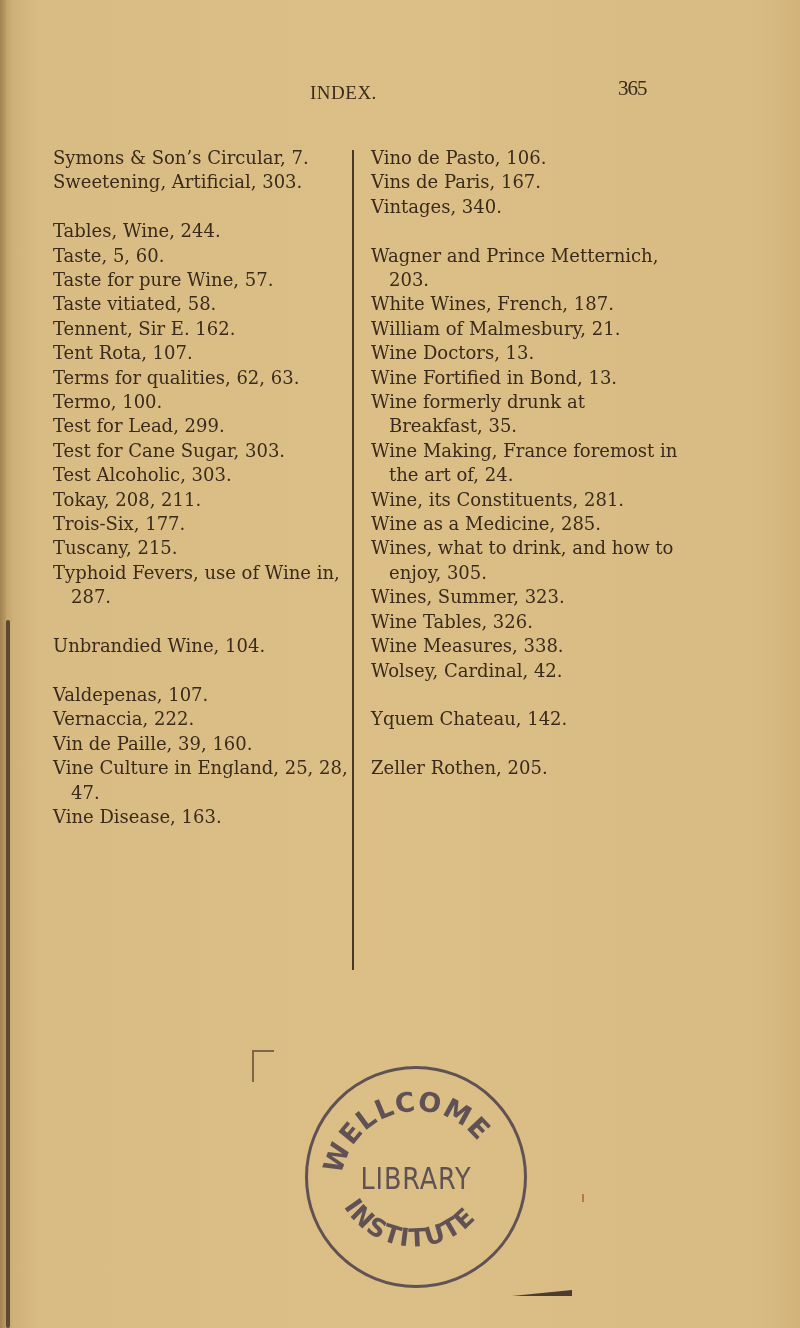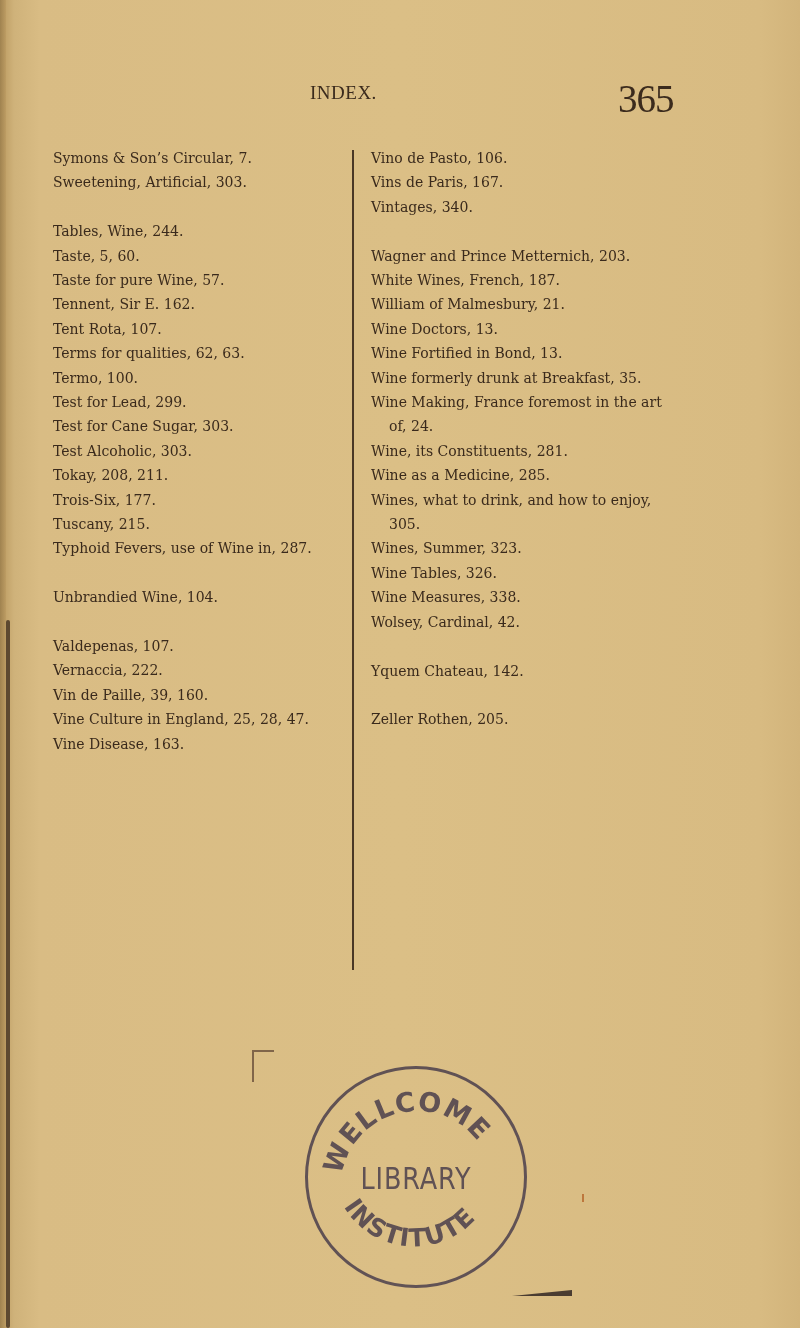--- a/index.html
+++ b/index.html
@@ -15,25 +15,25 @@
   }
   .spine2 {
     position:absolute; left:0; top:0; width:6px; height:1328px;
     background:linear-gradient(90deg,#8f7446,#b9985e); opacity:0.6;
   }
   .running-head {
     position:absolute; top:82px; left:310px; font-size:19px; letter-spacing:0.5px;
     font-family:"Liberation Serif", serif; color:#3b2b1d;text-align:right;
   }
   .page-number {
-    position:absolute; top:76px; left:618px; font-size:39px;
+    position:absolute; top:76px; left:618px; font-size:21px;
     font-family:"Liberation Serif", serif; color:#3b2b1d; letter-spacing:-1px;
   }
   .col {
-    position:absolute; top:146px; font-size:14px; line-height:24.4px;
+    position:absolute; top:146px; font-size:18px; line-height:24.4px;
     font-family:"DejaVu Serif", serif; color:#3a2a1c;
   }
   .col-left { left:53px; width:300px; }
   .col-right { left:371px; width:310px; }
   .entry { padding-left:18px; text-indent:-18px; white-space:normal; }
   .gap { height:24.4px; }
   .divider {
     position:absolute; left:352px; top:150px; width:1.5px; height:820px;
     background:#4a3826;
   }
@@ -67,20 +67,21 @@
 <div class="running-head">INDEX.</div>
 <div class="page-number">365</div>
 
 <div class="col col-left">
   <div class="entry">Symons &amp; Son’s Circular, 7.</div>
   <div class="entry">Sweetening, Artificial, 303.</div>
   <div class="gap"></div>
   <div class="entry">Tables, Wine, 244.</div>
   <div class="entry">Taste, 5, 60.</div>
   <div class="entry">Taste for pure Wine, 57.</div>
+  <div class="entry">Taste vitiated, 58.</div>
   <div class="entry">Tennent, Sir E. 162.</div>
   <div class="entry">Tent Rota, 107.</div>
   <div class="entry">Terms for qualities, 62, 63.</div>
   <div class="entry">Termo, 100.</div>
   <div class="entry">Test for Lead, 299.</div>
   <div class="entry">Test for Cane Sugar, 303.</div>
   <div class="entry">Test Alcoholic, 303.</div>
   <div class="entry">Tokay, 208, 211.</div>
   <div class="entry">Trois-Six, 177.</div>
   <div class="entry">Tuscany, 215.</div>

